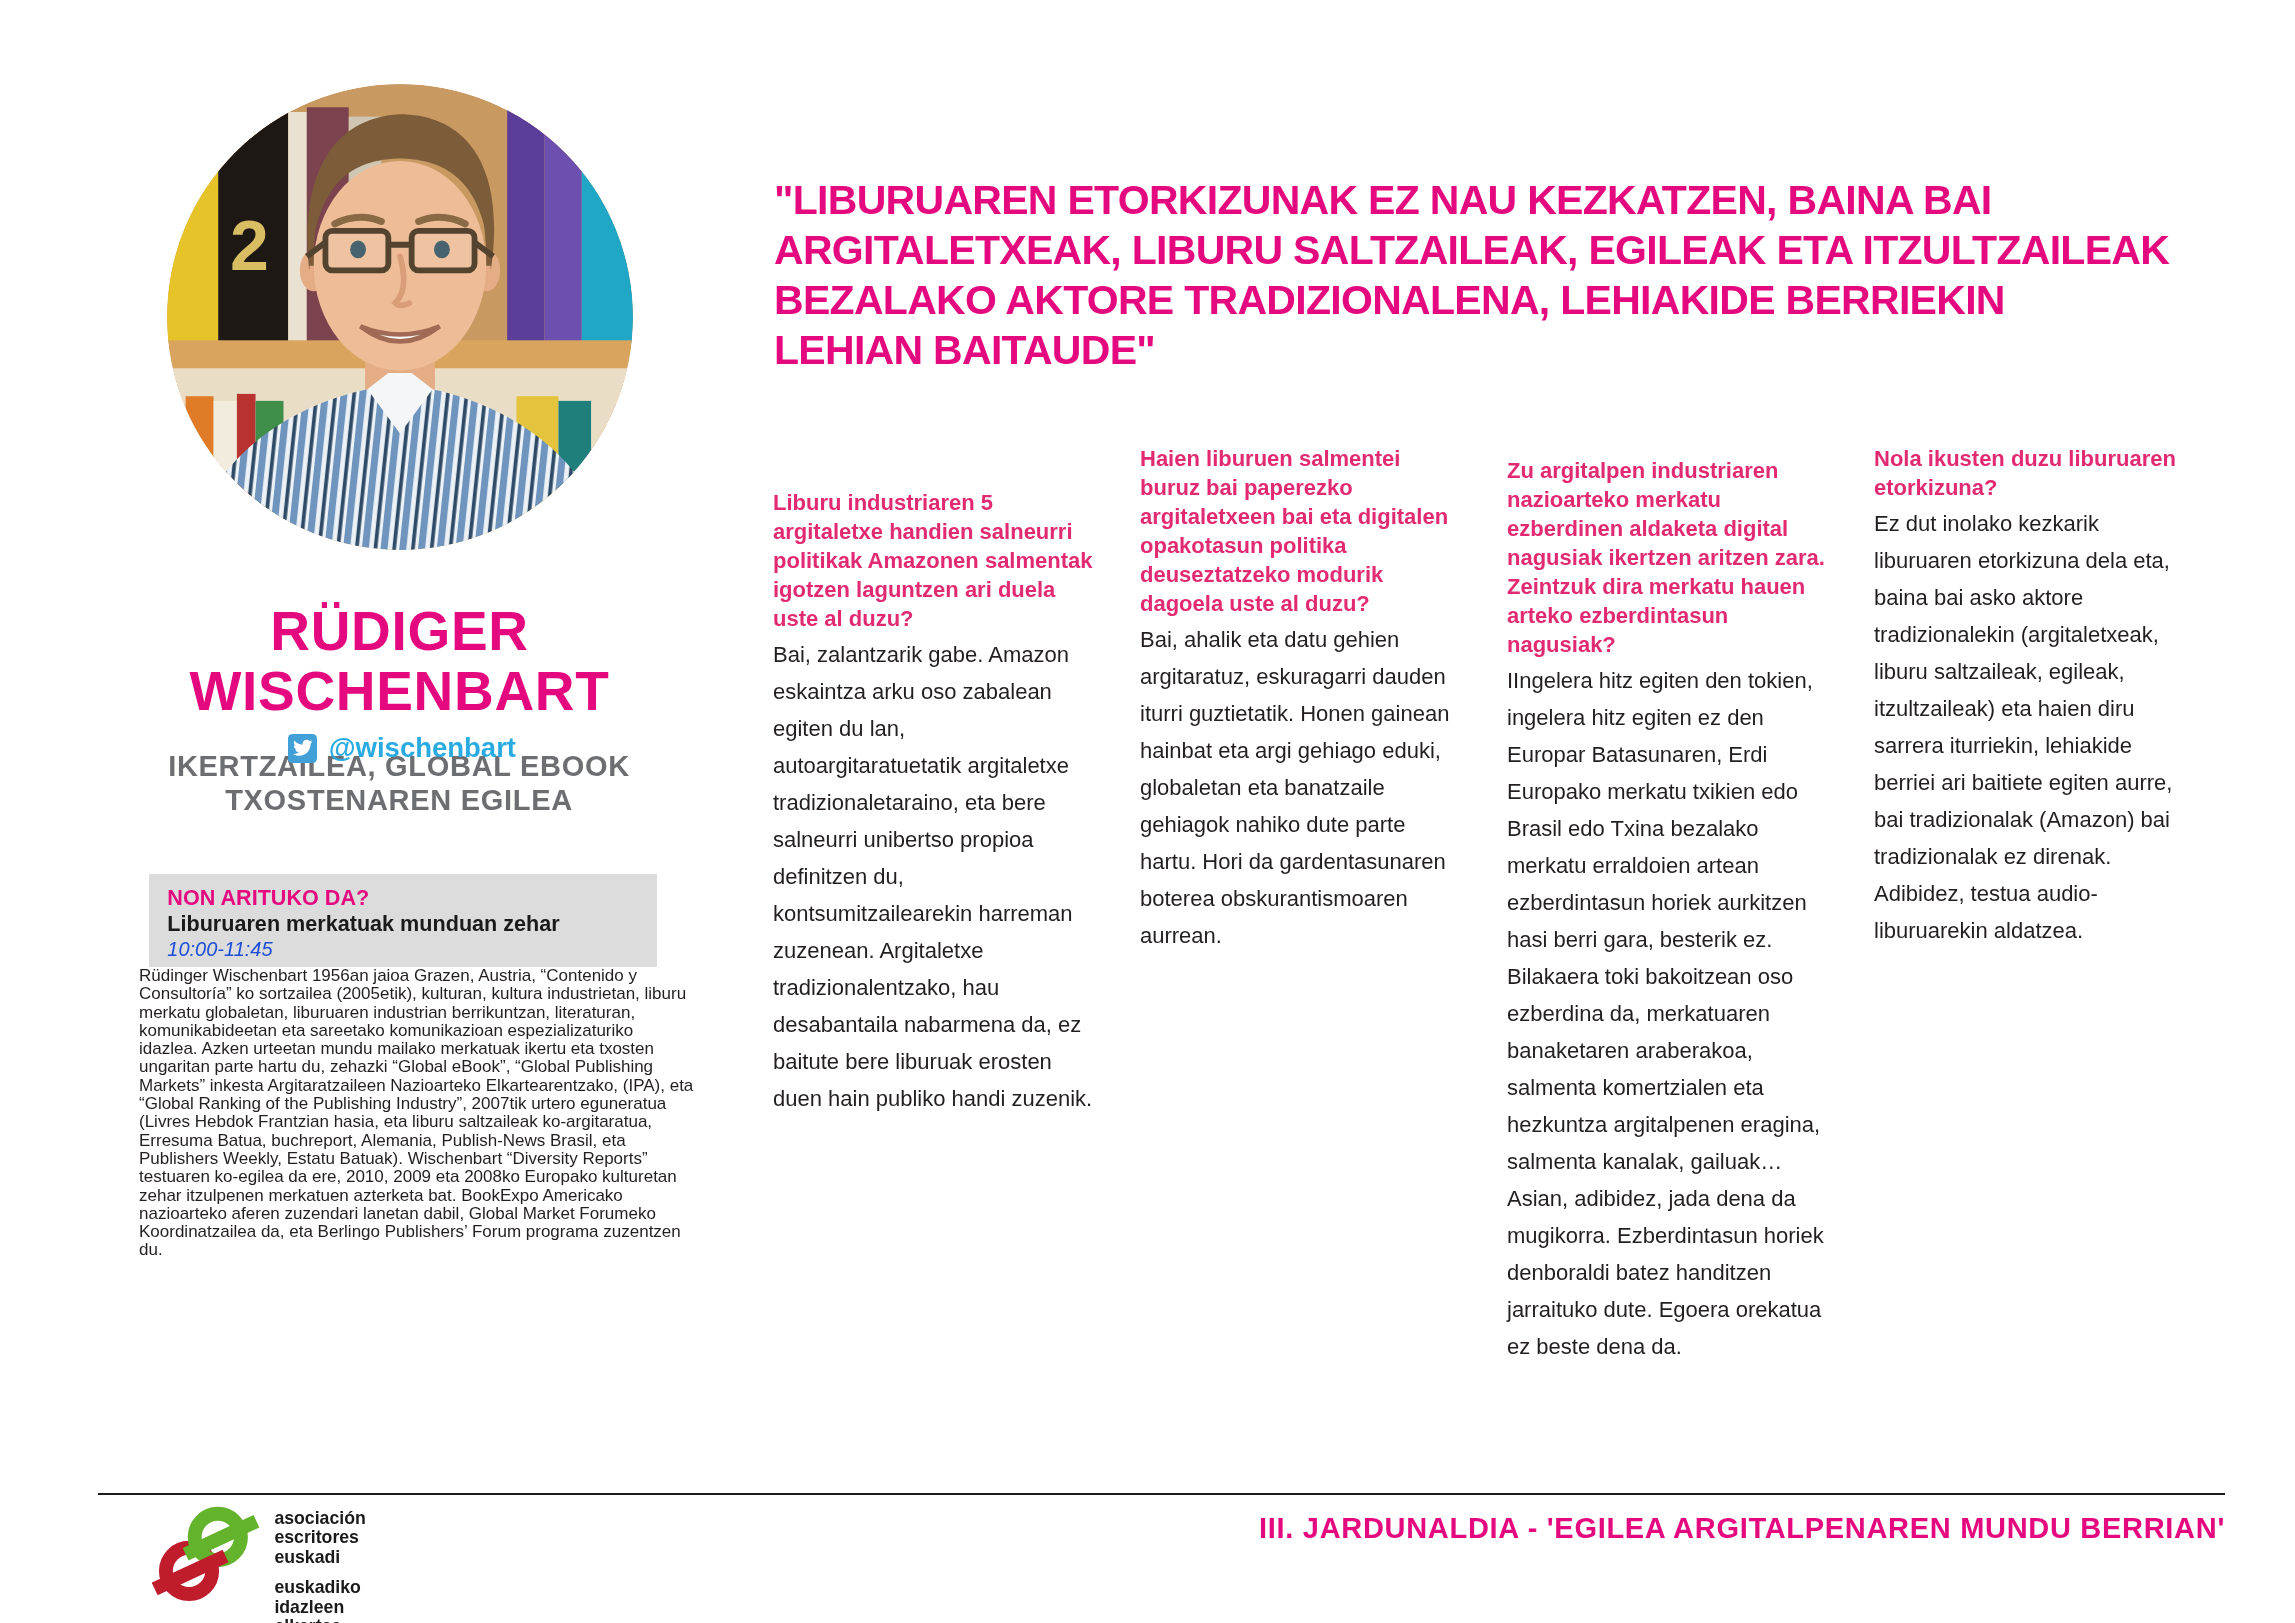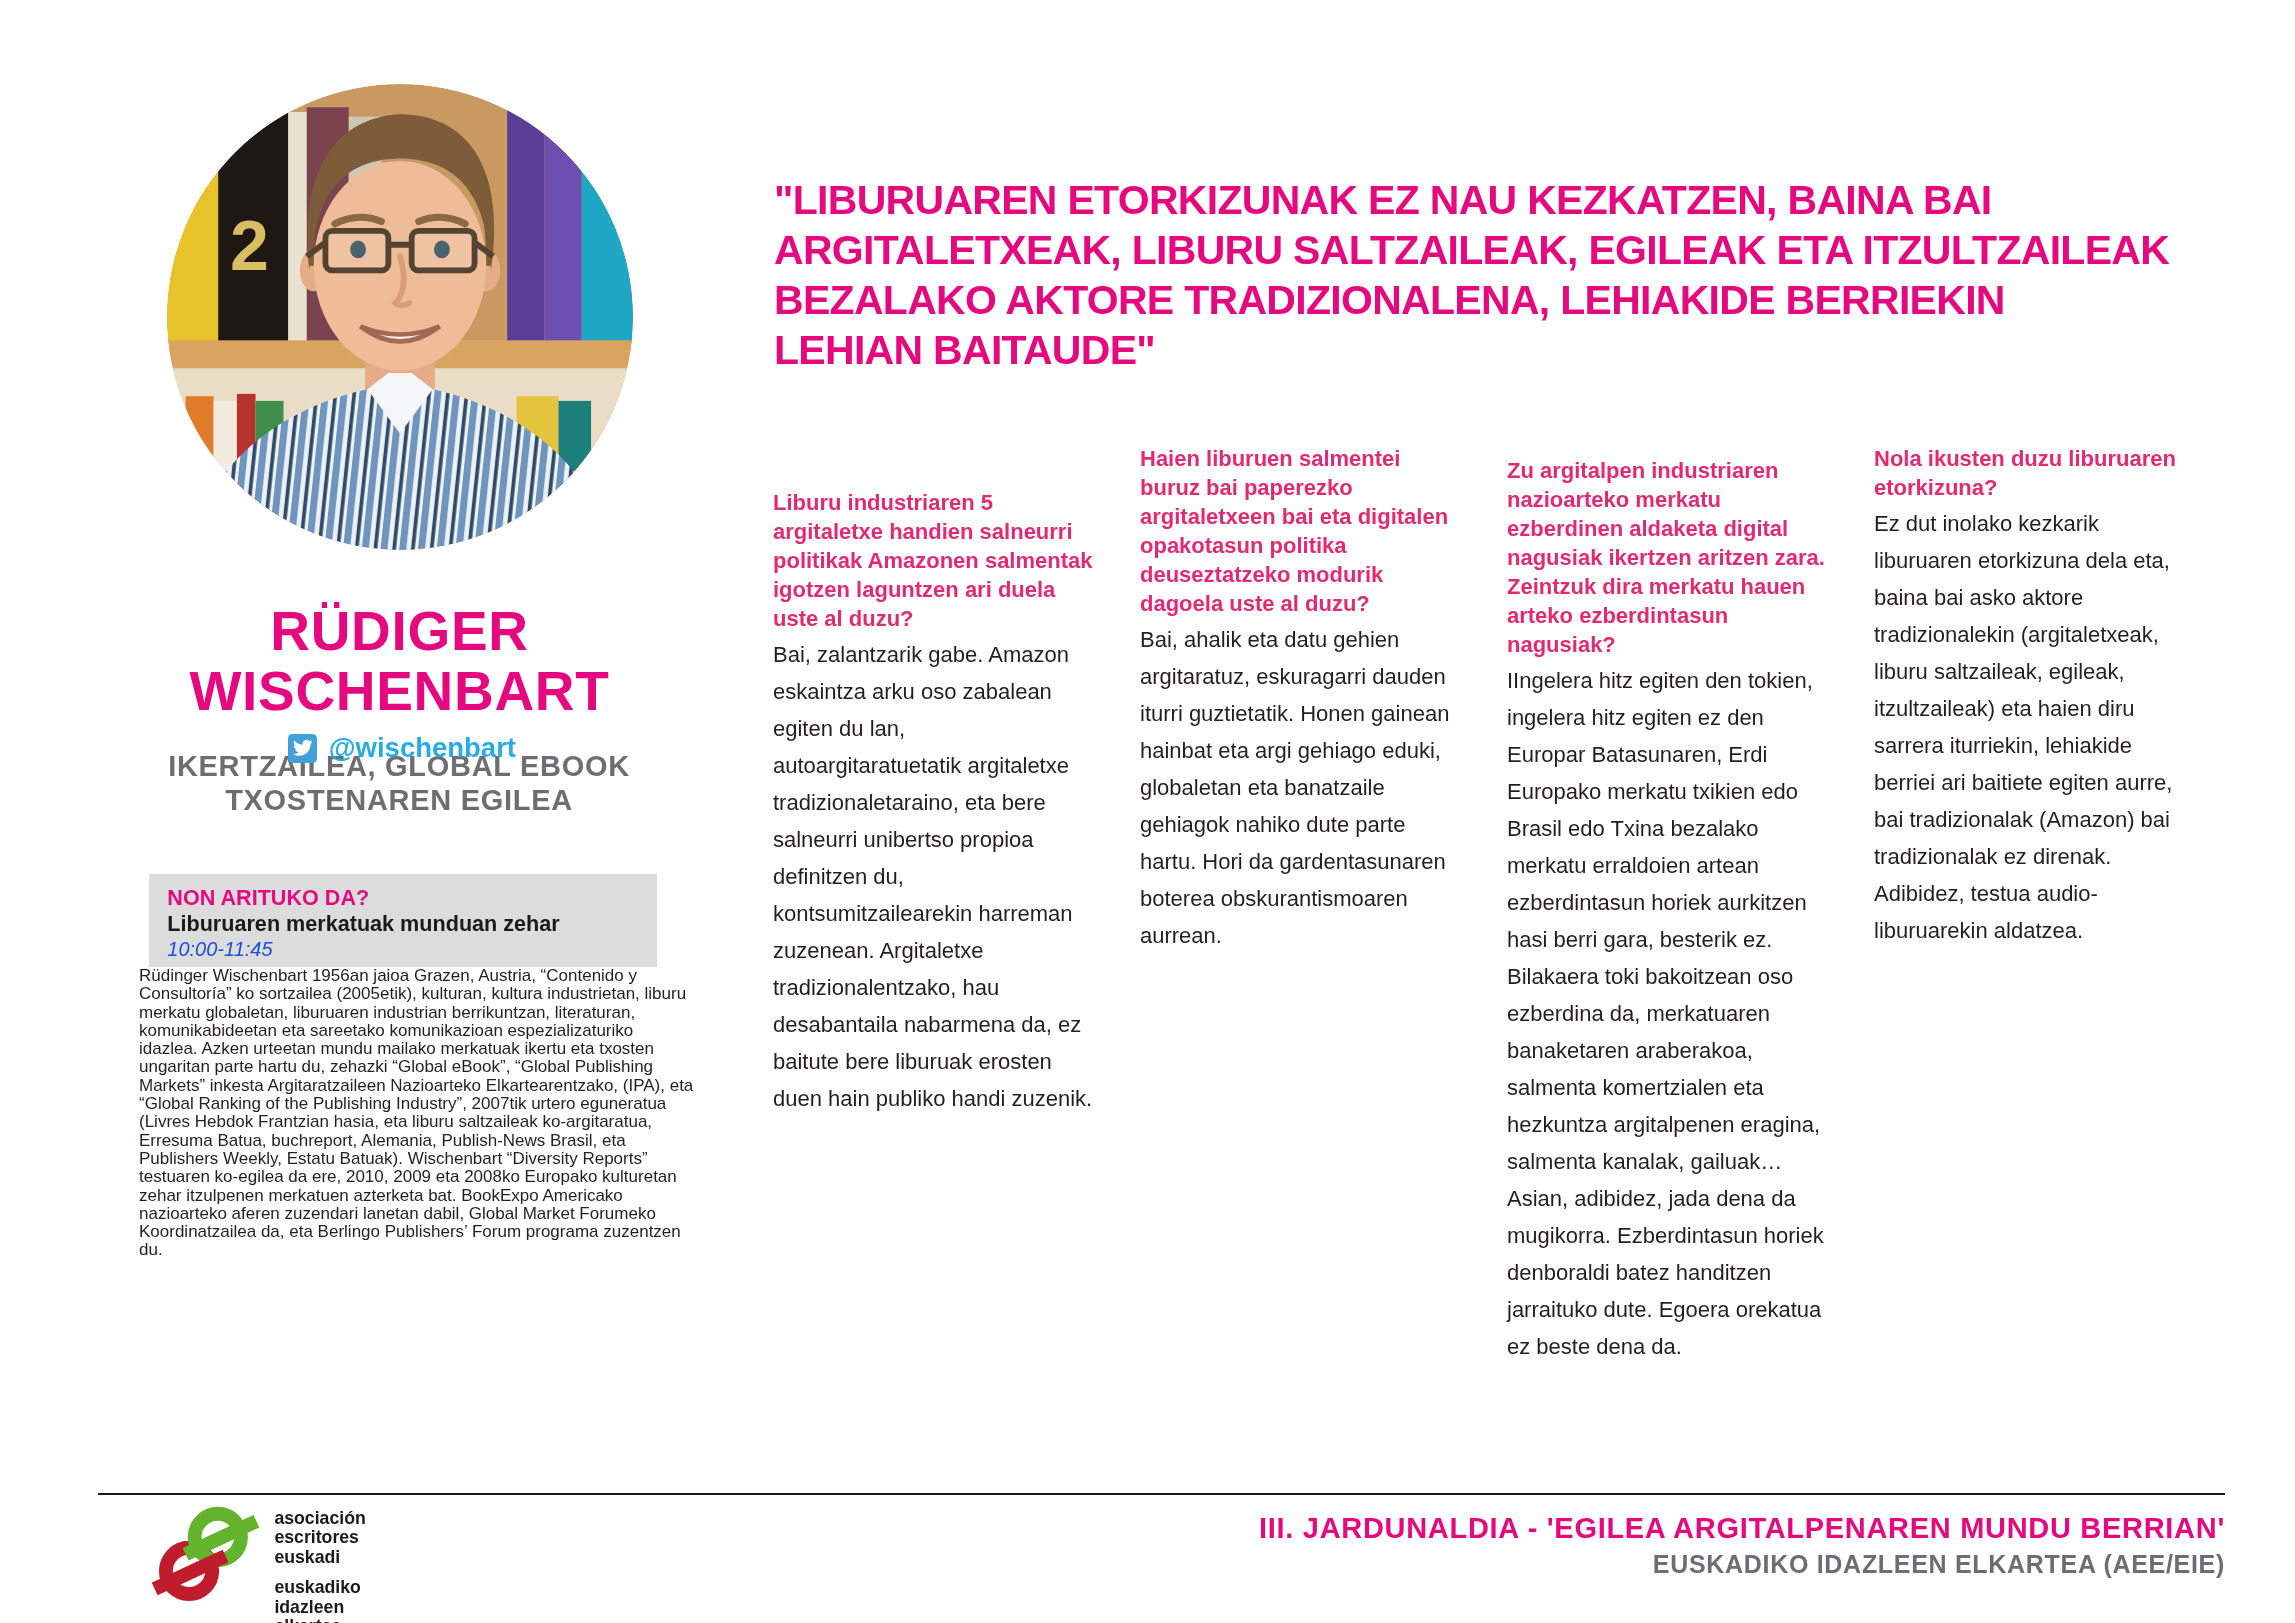--- a/index.html
+++ b/index.html
@@ -184,17 +184,16 @@
       <div>euskadi</div>
       <div class="gap"></div>
       <div>euskadiko</div>
       <div>idazleen</div>
       <div>elkartea</div>
     </div>
   </div>
 
   <div class="footer-right">
     <div class="event">III. JARDUNALDIA - 'EGILEA ARGITALPENAREN MUNDU BERRIAN'</div>
-    <div class="org">EUSKADIKO IDAZLEEN ELKARTEA (AEE/EIE)</div>
   </div>
 
 </div>
 
 
 </body></html>

